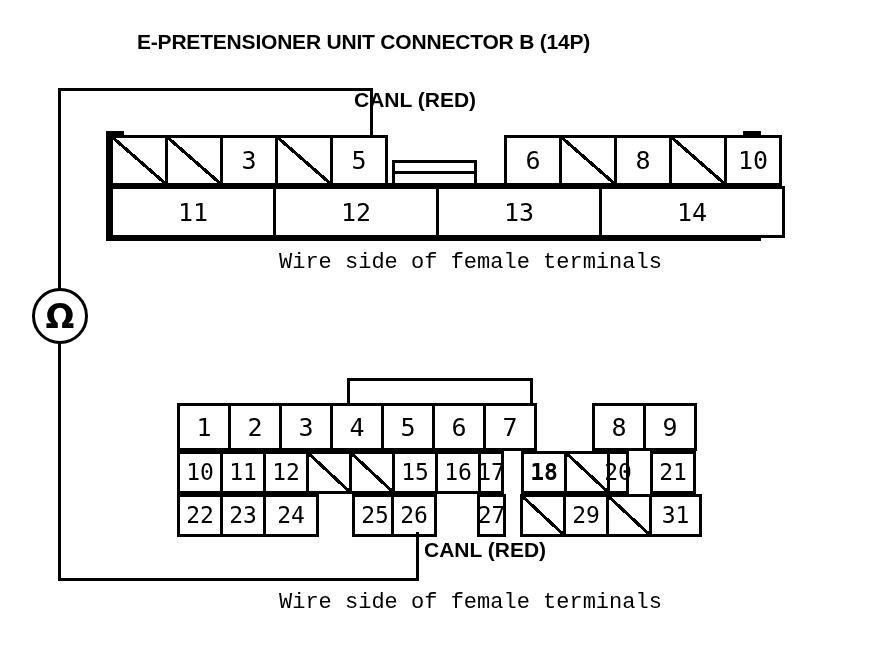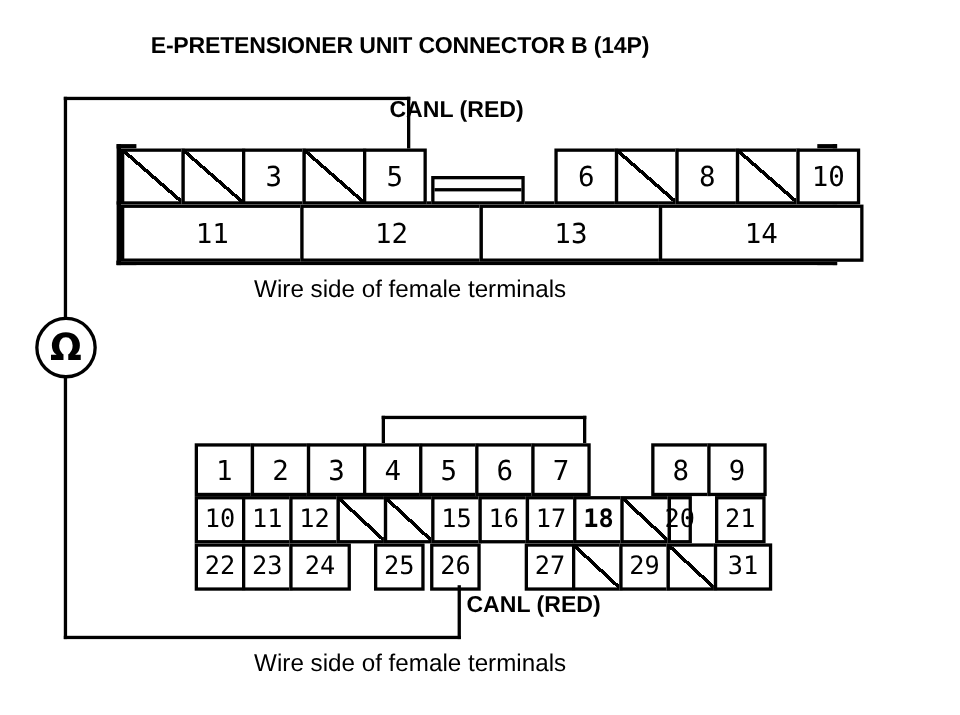--- a/index.html
+++ b/index.html
@@ -33,24 +33,25 @@
     font-weight: bold;
     font-size: 21px;
     color: #000;
     white-space: nowrap;
   }
   #label-canl-top    { left: 354px; top: 88px; }
   #label-canl-bottom { left: 424px; top: 538px; }
 
   .caption {
     position: absolute;
-    font-family: Liberation Sans, sans-serif;
+    font-family: Liberation Mono, monospace;
     font-size: 22px;
     color: #000;
     white-space: nowrap;
+    margin-left: 48px;
   }
   #caption-top    { left: 231px; top: 250px; }
   #caption-bottom { left: 231px; top: 590px; }
 
   
   .wire {
     position: absolute;
     background: #000;
   }
   .wire-h { height: 3px; }
@@ -225,37 +226,37 @@
       <div class="cell" style="left: 643px; top: 403px; width: 54px; height: 48px;">9</div>
     </div>
   <div id="pcm-row2">
       <div class="cell small" style="left: 177px; top: 451px; width: 46px; height: 43px;">10</div>
       <div class="cell small" style="left: 220px; top: 451px; width: 46px; height: 43px;">11</div>
       <div class="cell small" style="left: 263px; top: 451px; width: 46px; height: 43px;">12</div>
       <div class="cell slash small" style="left: 306px; top: 451px; width: 46px; height: 43px;"></div>
       <div class="cell slash small" style="left: 349px; top: 451px; width: 46px; height: 43px;"></div>
       <div class="cell small" style="left: 392px; top: 451px; width: 46px; height: 43px;">15</div>
       <div class="cell small" style="left: 435px; top: 451px; width: 46px; height: 43px;">16</div>
-      <div class="cell small" style="left: 478px; top: 451px; width: 46px; height: 43px;">17</div>
+      <div class="cell small" style="left: 478px; top: 451px; width: 26px; height: 43px;">17</div>
       <div class="cell small" style="left: 521px; top: 451px; width: 46px; height: 43px; font-weight: bold;">18</div>
       <div class="cell slash small" style="left: 564px; top: 451px; width: 46px; height: 43px;"></div>
       <div class="cell small" style="left: 607px; top: 451px; width: 22px; height: 43px;">20</div>
       <div class="cell small" style="left: 650px; top: 451px; width: 46px; height: 43px;">21</div>
     </div>
   <div id="pcm-row3a">
       <div class="cell small" style="left: 177px; top: 494px; width: 46px; height: 43px;">22</div>
       <div class="cell small" style="left: 220px; top: 494px; width: 46px; height: 43px;">23</div>
       <div class="cell small" style="left: 263px; top: 494px; width: 56px; height: 43px;">24</div>
     </div>
   <div id="pcm-row3b">
-      <div class="cell small" style="left: 340px; top: 494px; width: 46px; height: 43px;">25</div>
+      <div class="cell small" style="left: 352px; top: 494px; width: 46px; height: 43px;">25</div>
       <div class="cell small" style="left: 391px; top: 494px; width: 46px; height: 43px;">26</div>
     </div>
   <div id="pcm-row3c">
-      <div class="cell small" style="left: 477px; top: 494px; width: 46px; height: 43px;">27</div>
+      <div class="cell small" style="left: 477px; top: 494px; width: 29px; height: 43px;">27</div>
       <div class="cell slash small" style="left: 520px; top: 494px; width: 46px; height: 43px;"></div>
       <div class="cell small" style="left: 563px; top: 494px; width: 46px; height: 43px;">29</div>
       <div class="cell slash small" style="left: 606px; top: 494px; width: 46px; height: 43px;"></div>
       <div class="cell small" style="left: 649px; top: 494px; width: 53px; height: 43px;">31</div>
     </div>
 
   <div class="wire wire-v" style="left:416px; top:532px; height:49px;"></div>
   <div class="wire wire-h" style="left:58px; top:578px; width:361px;"></div>
 
   <div class="wire-label" id="label-canl-bottom">CANL (RED)</div>

